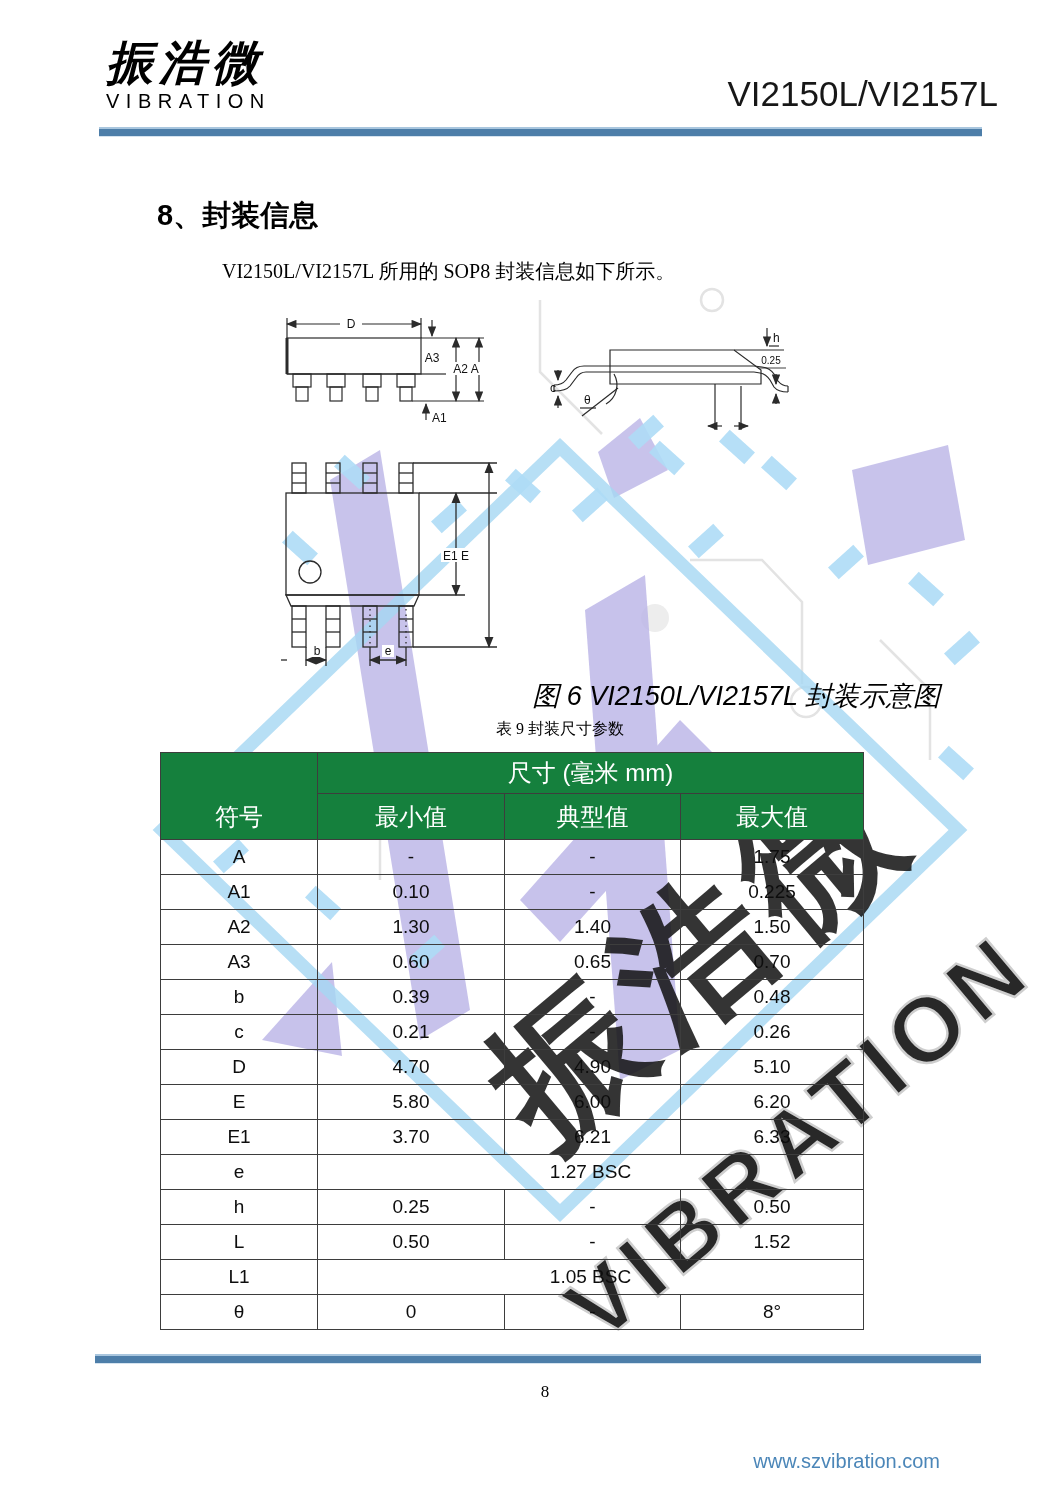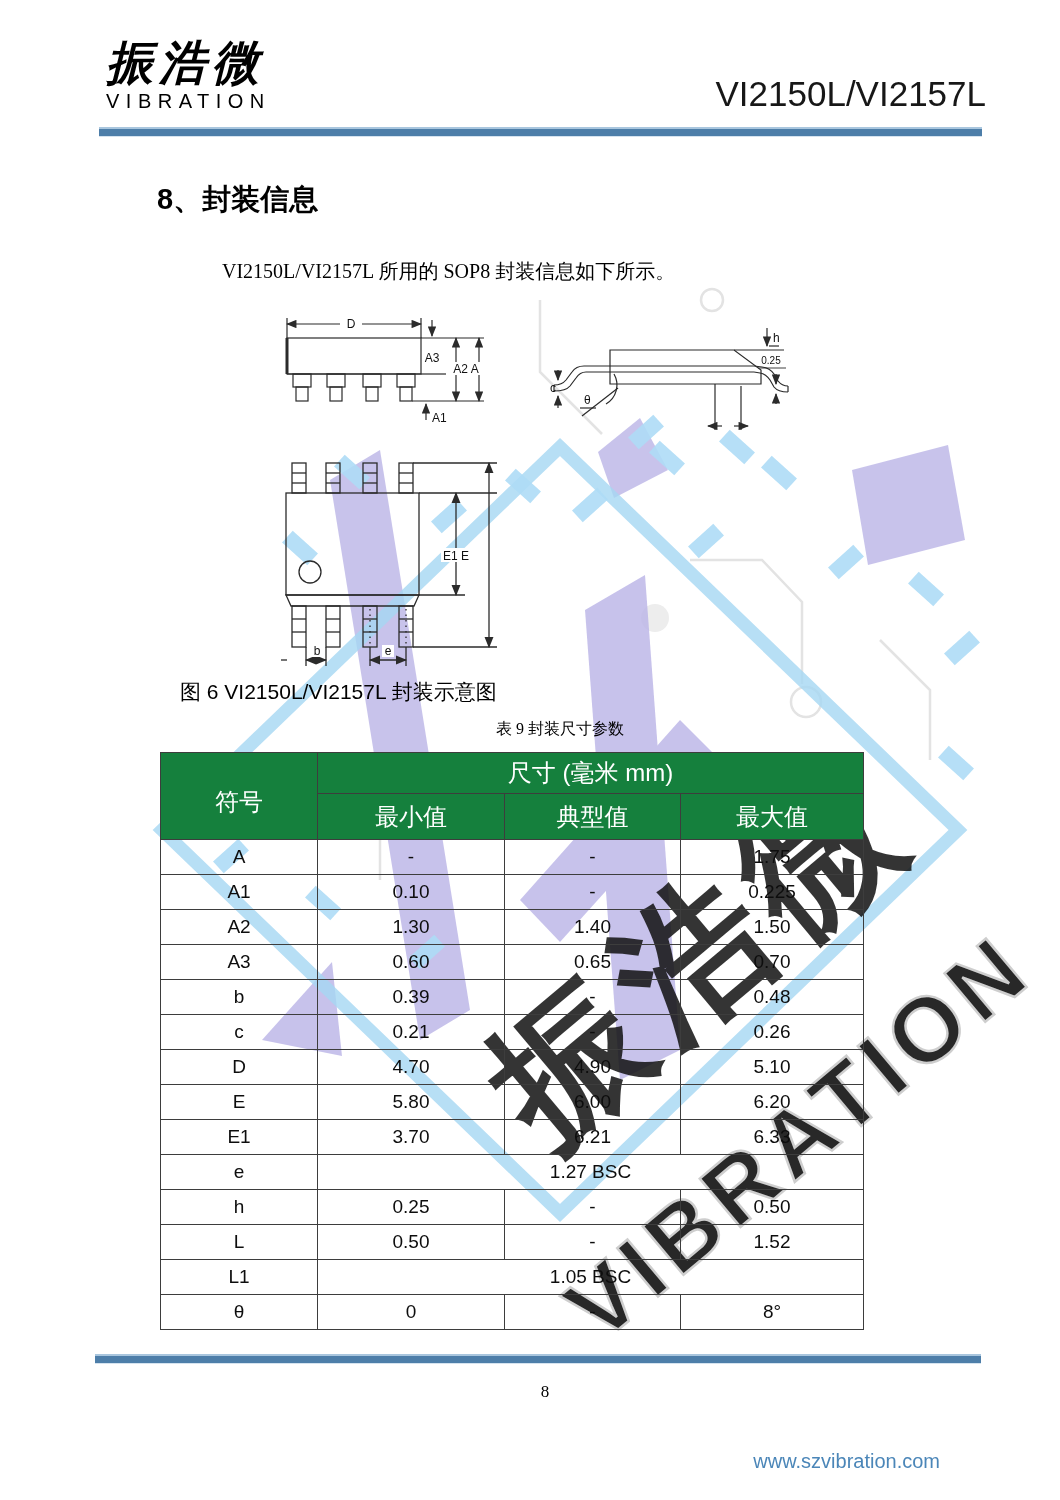--- a/index.html
+++ b/index.html
@@ -5,40 +5,40 @@
   html,body{margin:0;padding:0;background:#888;}
   .page{position:relative;width:1060px;height:1500px;background:#ffffff;overflow:hidden;
         font-family:"Liberation Sans",sans-serif;color:#000;margin:0 auto;}
   .abs{position:absolute;}
 
   
   .logo{left:106px;top:40px;line-height:1;}
   .logo-cn{font-family:"Liberation Serif",serif;font-style:italic;font-weight:700;
            font-size:47px;letter-spacing:6px;color:#000;}
   .logo-en{font-size:20px;letter-spacing:6.5px;font-weight:500;margin-top:4px;color:#000;}
-  .doc-title{left:4px;top:74px;width:982px;text-align:right;font-size:35px;font-weight:500;color:#171717;}
+  .doc-title{left:16px;top:74px;width:982px;text-align:right;font-size:35px;font-weight:500;color:#171717;}
   .rule{height:7px;background:#4d7ea9;border-top:2px solid #a9c6de;border-bottom:1px solid #d5e3ef;}
   .rule-top{left:99px;top:127px;width:883px;}
   .rule-bottom{left:95px;top:1354px;width:886px;}
 
   
-  .section-heading{left:157px;top:180px;font-size:29px;font-weight:700;}
+  .section-heading{left:157px;top:196px;font-size:29px;font-weight:700;}
   .intro{left:222px;top:258px;font-size:20px;font-family:"Liberation Serif",serif;}
-  .fig-caption{left:180px;top:678px;width:760px;text-align:left;font-size:21px;}
+  .fig-caption{left:180px;top:678px;width:760px;text-align:right;font-size:27px;font-style:italic;}
   .tbl-caption{left:180px;top:719px;width:760px;text-align:center;font-size:16px;
                font-family:"Liberation Serif",serif;}
 
   
   .dim-table-wrap{left:160px;top:752px;width:703px;}
   table{border-collapse:collapse;width:703px;table-layout:fixed;}
   th,td{border:1px solid #3d3d3d;text-align:center;padding:0;}
   thead th{background:#15803d;color:#fff;font-weight:500;font-size:24px;}
   .th-group{height:40px;}
   .th-sub{height:45px;}
-  th.sym-h{vertical-align:bottom;padding-bottom:21px;margin-top:23px;}
+  th.sym-h{vertical-align:bottom;padding-bottom:6px;margin-top:23px;}
   tbody td{height:34px;font-size:19px;background:transparent;color:#0d0d0d;}
 
   
   .page-num{left:15px;top:1382px;width:1060px;text-align:center;font-size:17px;
             font-family:"Liberation Serif",serif;}
   .website{top:1450px;right:120px;font-size:20px;color:#4b86b8;}
 
   .wm{left:0;top:0;pointer-events:none;}
   svg text{font-family:"Liberation Sans",sans-serif;fill:#111;}
   .diag{overflow:visible;}

